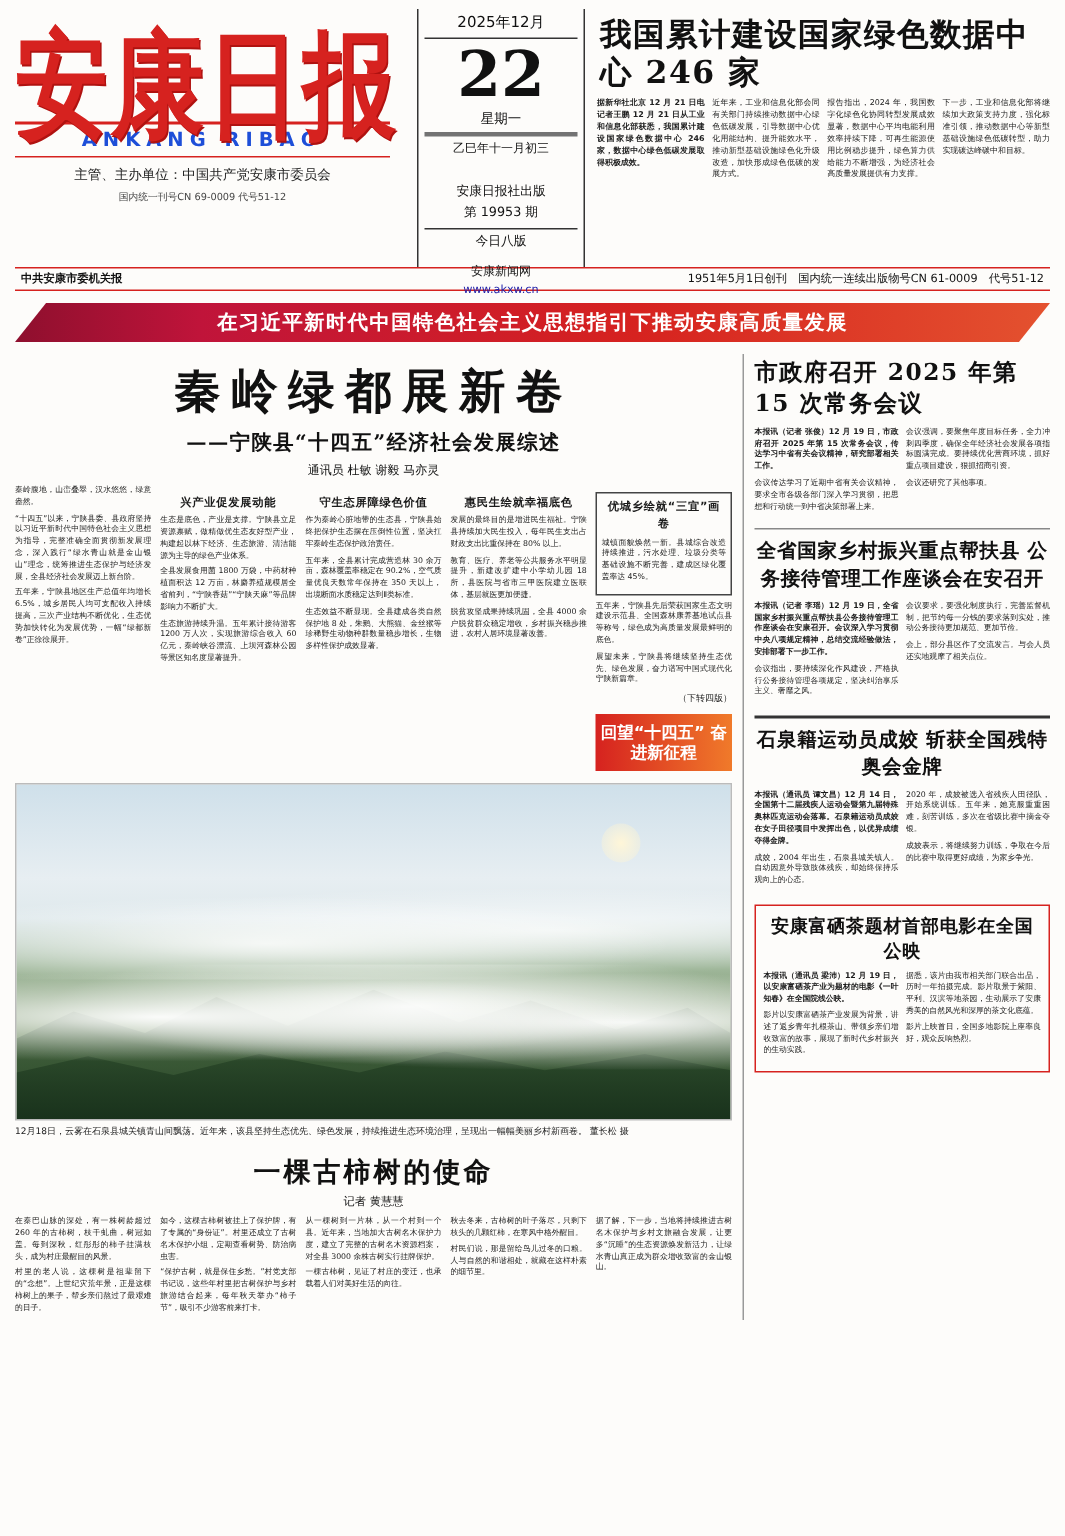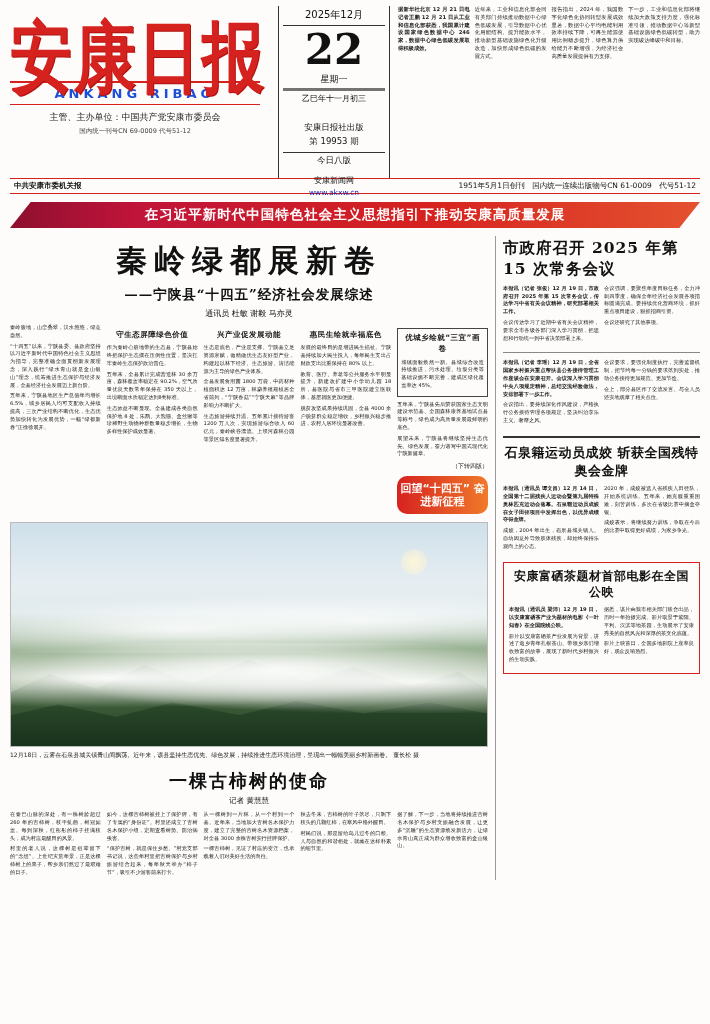--- a/index.html
+++ b/index.html
@@ -105,21 +105,21 @@
   .art-cols p{margin:0 0 3px 0;}
   .subhead{font-weight:bold;font-size:7.5px;text-align:center;margin:5px 0 4px 0;letter-spacing:.5px;}
   .boxed{border:1px solid #444;padding:3px;margin:4px 0;}
   .boxed .subhead{margin-top:0;}
   .cont-note{text-align:right;font-size:6px;margin-top:3px;}
 
   .stamp{
     margin-top:6px;height:38px;
     background:linear-gradient(90deg,#d6221f,#f07a2a);
     color:#fff;font-weight:bold;font-size:11px;display:flex;align-items:center;justify-content:center;
-    text-align:center;line-height:1.25;border-radius:10px;
+    text-align:center;line-height:1.25;border-radius:0;
   }
 
   
   .photo-wrap{margin-top:8px;}
   .photo{
     width:100%;height:225px;border:1px solid #bbb;box-sizing:border-box;position:relative;overflow:hidden;
     background:linear-gradient(180deg,#cfe0ea 0%,#e7eef2 28%,#dfe9ec 40%,#9fb79a 55%,#6d8a5e 72%,#41603c 100%);
   }
   .ph-cloud{position:absolute;left:0;right:0;height:70px;top:120px;
     background:radial-gradient(ellipse at 20% 50%,rgba(255,255,255,.95),rgba(255,255,255,0) 60%),
@@ -182,20 +182,21 @@
       <div class="date-week">星期一</div>
       <div class="date-lunar">乙巳年十一月初三</div>
       <div class="date-org">安康日报社出版</div>
       <div class="date-issue">第 19953 期</div>
       <div class="date-pages">今日八版</div>
       <div class="date-news">安康新闻网</div>
       <div class="date-url">www.akxw.cn</div>
     </div>
 
     <div class="mh-lead">
+      <div class="lead-head">我国累计建设国家绿色数据中心 246 家</div>
       <div class="lead-cols">
         <div class="c">
           <p class="lead-lede">据新华社北京 12 月 21 日电 记者王鹏 12 月 21 日从工业和信息化部获悉，我国累计建设国家绿色数据中心 246 家，数据中心绿色低碳发展取得积极成效。</p>
         </div>
         <div class="c">
           <p>近年来，工业和信息化部会同有关部门持续推动数据中心绿色低碳发展，引导数据中心优化用能结构、提升能效水平，推动新型基础设施绿色化升级改造，加快形成绿色低碳的发展方式。</p>
         </div>
         <div class="c">
           <p>报告指出，2024 年，我国数字化绿色化协同转型发展成效显著，数据中心平均电能利用效率持续下降，可再生能源使用比例稳步提升，绿色算力供给能力不断增强，为经济社会高质量发展提供有力支撑。</p>
         </div>
@@ -223,30 +224,30 @@
       <div class="headline-sub">——宁陕县“十四五”经济社会发展综述</div>
       <div class="byline">通讯员 杜敏 谢毅 马亦灵</div>
 
       <div class="art-cols">
         <div class="c">
           <p>秦岭腹地，山峦叠翠，汉水悠悠，绿意盎然。</p>
           <p>“十四五”以来，宁陕县委、县政府坚持以习近平新时代中国特色社会主义思想为指导，完整准确全面贯彻新发展理念，深入践行“绿水青山就是金山银山”理念，统筹推进生态保护与经济发展，全县经济社会发展迈上新台阶。</p>
           <p>五年来，宁陕县地区生产总值年均增长 6.5%，城乡居民人均可支配收入持续提高，三次产业结构不断优化，生态优势加快转化为发展优势，一幅“绿都新卷”正徐徐展开。</p>
         </div>
         <div class="c">
+          <div class="subhead">兴产业促发展动能</div>
+          <p>生态是底色，产业是支撑。宁陕县立足资源禀赋，做精做优生态友好型产业，构建起以林下经济、生态旅游、清洁能源为主导的绿色产业体系。</p>
+          <p>全县发展食用菌 1800 万袋，中药材种植面积达 12 万亩，林麝养殖规模居全省前列，“宁陕香菇”“宁陕天麻”等品牌影响力不断扩大。</p>
+          <p>生态旅游持续升温。五年累计接待游客 1200 万人次，实现旅游综合收入 60 亿元，秦岭峡谷漂流、上坝河森林公园等景区知名度显著提升。</p>
+        </div>
+        <div class="c">
           <div class="subhead">守生态屏障绿色价值</div>
           <p>作为秦岭心脏地带的生态县，宁陕县始终把保护生态摆在压倒性位置，坚决扛牢秦岭生态保护政治责任。</p>
           <p>五年来，全县累计完成营造林 30 余万亩，森林覆盖率稳定在 90.2%，空气质量优良天数常年保持在 350 天以上，出境断面水质稳定达到Ⅱ类标准。</p>
           <p>生态效益不断显现。全县建成各类自然保护地 8 处，朱鹮、大熊猫、金丝猴等珍稀野生动物种群数量稳步增长，生物多样性保护成效显著。</p>
-        </div>
-        <div class="c">
-          <div class="subhead">兴产业促发展动能</div>
-          <p>生态是底色，产业是支撑。宁陕县立足资源禀赋，做精做优生态友好型产业，构建起以林下经济、生态旅游、清洁能源为主导的绿色产业体系。</p>
-          <p>全县发展食用菌 1800 万袋，中药材种植面积达 12 万亩，林麝养殖规模居全省前列，“宁陕香菇”“宁陕天麻”等品牌影响力不断扩大。</p>
-          <p>生态旅游持续升温。五年累计接待游客 1200 万人次，实现旅游综合收入 60 亿元，秦岭峡谷漂流、上坝河森林公园等景区知名度显著提升。</p>
         </div>
         <div class="c">
           <div class="subhead">惠民生绘就幸福底色</div>
           <p>发展的最终目的是增进民生福祉。宁陕县持续加大民生投入，每年民生支出占财政支出比重保持在 80% 以上。</p>
           <p>教育、医疗、养老等公共服务水平明显提升，新建改扩建中小学幼儿园 18 所，县医院与省市三甲医院建立医联体，基层就医更加便捷。</p>
           <p>脱贫攻坚成果持续巩固，全县 4000 余户脱贫群众稳定增收，乡村振兴稳步推进，农村人居环境显著改善。</p>
         </div>
         <div class="c">
           <div class="boxed">
             <div class="subhead">优城乡绘就“三宜”画卷</div>
@@ -310,20 +311,22 @@
           <div class="c">
             <p>会议强调，要聚焦年度目标任务，全力冲刺四季度，确保全年经济社会发展各项指标圆满完成。要持续优化营商环境，抓好重点项目建设，狠抓招商引资。</p>
             <p>会议还研究了其他事项。</p>
           </div>
         </div>
       </div>
 
       <div class="divider"></div>
 
       <div>
+        <div class="r-head-sm">全省国家乡村振兴重点帮扶县
+公务接待管理工作座谈会在安召开</div>
         <div class="r-cols">
           <div class="c">
             <p class="lede">本报讯（记者 李瑶）12 月 19 日，全省国家乡村振兴重点帮扶县公务接待管理工作座谈会在安康召开。会议深入学习贯彻中央八项规定精神，总结交流经验做法，安排部署下一步工作。</p>
             <p>会议指出，要持续深化作风建设，严格执行公务接待管理各项规定，坚决纠治享乐主义、奢靡之风。</p>
           </div>
           <div class="c">
             <p>会议要求，要强化制度执行，完善监督机制，把节约每一分钱的要求落到实处，推动公务接待更加规范、更加节俭。</p>
             <p>会上，部分县区作了交流发言。与会人员还实地观摩了相关点位。</p>
           </div>
         </div>

